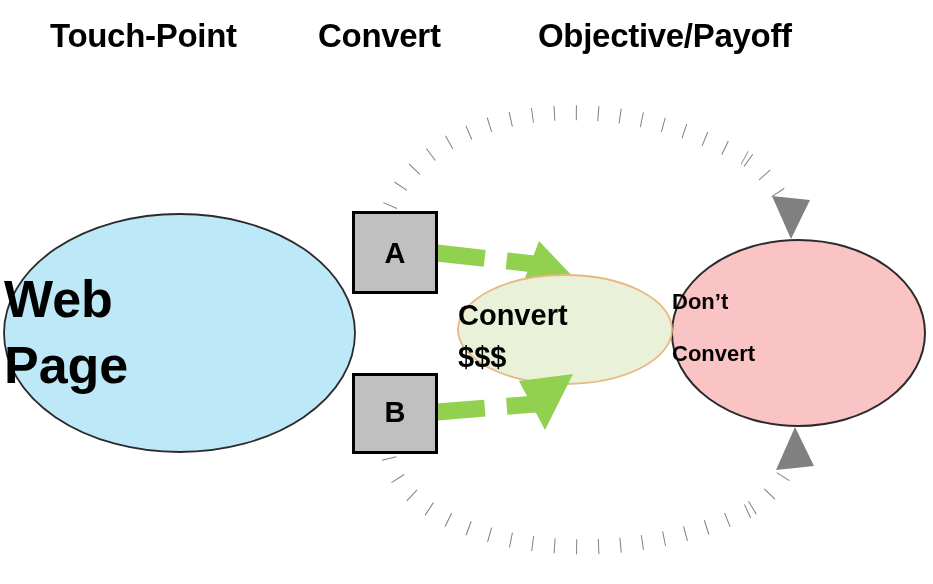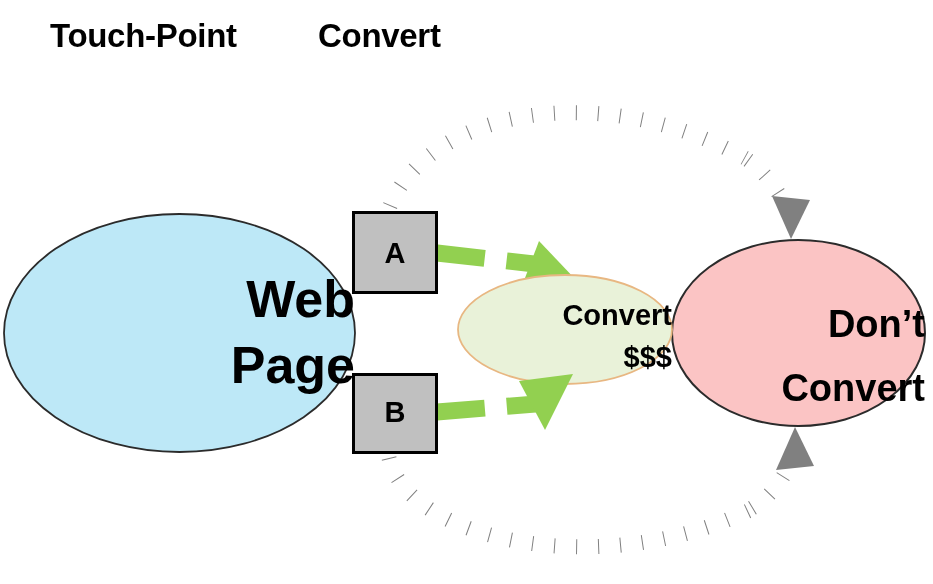--- a/index.html
+++ b/index.html
@@ -41,44 +41,44 @@
   }
   #header-touchpoint { left: 50px;  top: 18px; }
   #header-decision   { left: 318px; top: 18px; }
   #header-objective  { left: 538px; top: 18px; }
 
   .node-label {
     position: absolute;
     font-family: "Liberation Sans", sans-serif;
     font-weight: bold;
     color: #000000;
-    text-align: right;
+    text-align: left;
     white-space: pre-line;
     pointer-events: none;
   }
   #label-webpage {
     left: 4px;
     top: 266px;
     width: 351px;
     font-size: 52px;
     line-height: 66px;
   }
   #label-convert {
     left: 458px;
     top: 294px;
     width: 214px;
     font-size: 29px;
     line-height: 42px;
   }
   #label-dontconvert {
     left: 672px;
-    top: 292px;
+    top: 276px;
     width: 253px;
-    font-size: 38px;
-    line-height: 64px;
+    font-size: 22px;
+    line-height: 52px;
   }
   .box-label {
     position: absolute;
     font-family: "Liberation Sans", sans-serif;
     font-weight: bold;
     font-size: 29px;
     color: #000000;
     text-align: center;
     pointer-events: none;
   }
@@ -126,20 +126,21 @@
 
     <g>
       <rect x="353.5" y="374.5" width="83" height="78" fill="#C0C0C0" stroke="#000000" stroke-width="3"></rect>
     </g>
   </svg>
 
   <div class="col-header" id="header-touchpoint">Touch-Point</div>
 
   <div class="col-header" id="header-decision">Convert</div>
 
+  <div class="col-header" id="header-objective">Objective/Payoff</div>
 
   <div class="node-label" id="label-webpage">Web
 Page</div>
 
   <div class="box-label" id="label-box-a">A</div>
 
   <div class="box-label" id="label-box-b">B</div>
 
   <div class="node-label" id="label-convert">Convert
 $$$</div>

